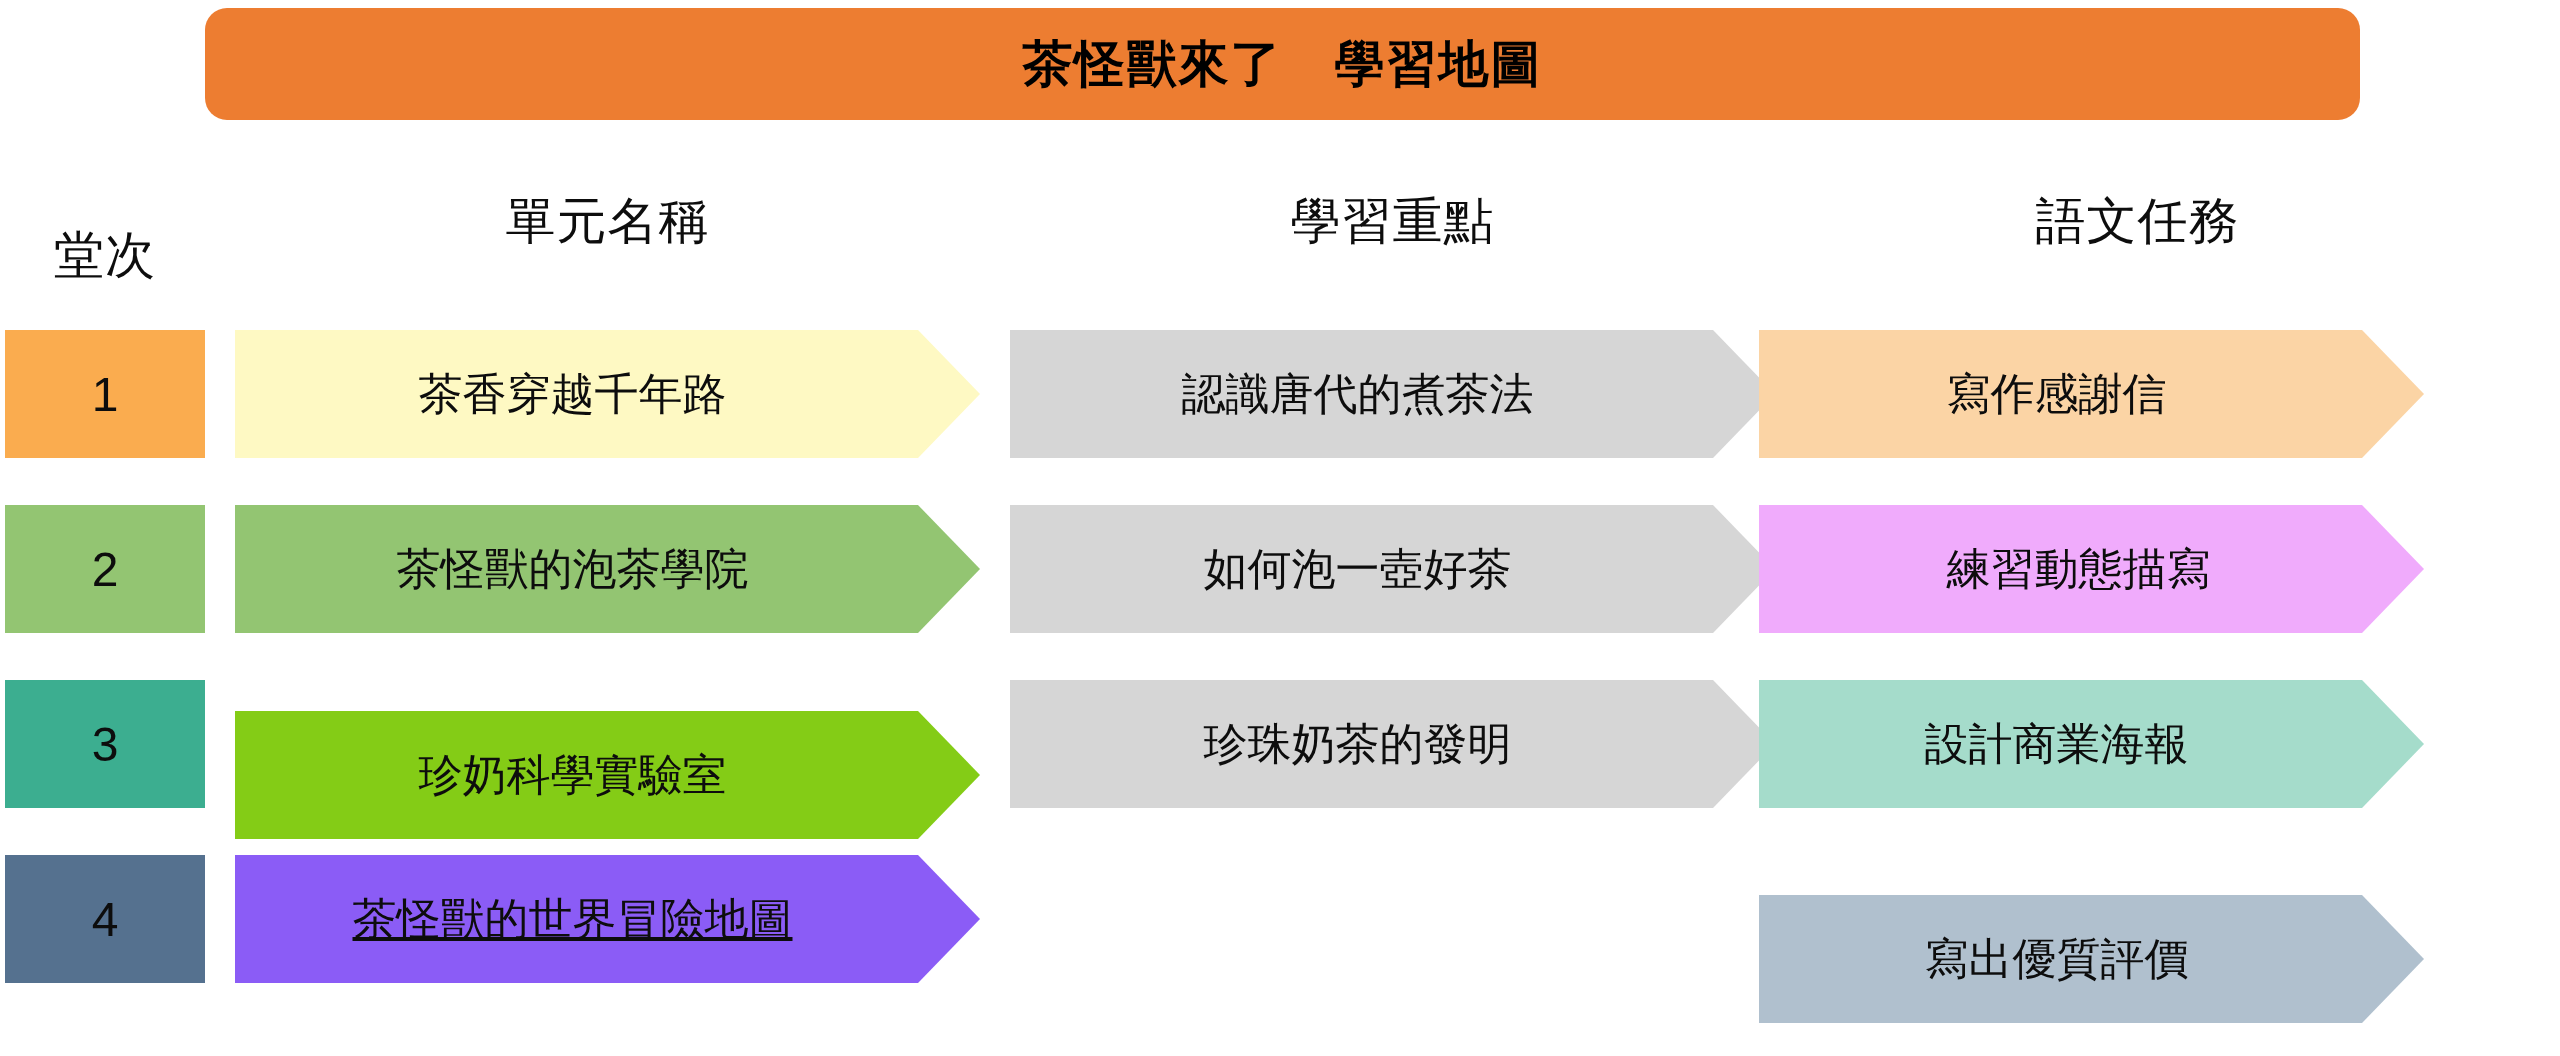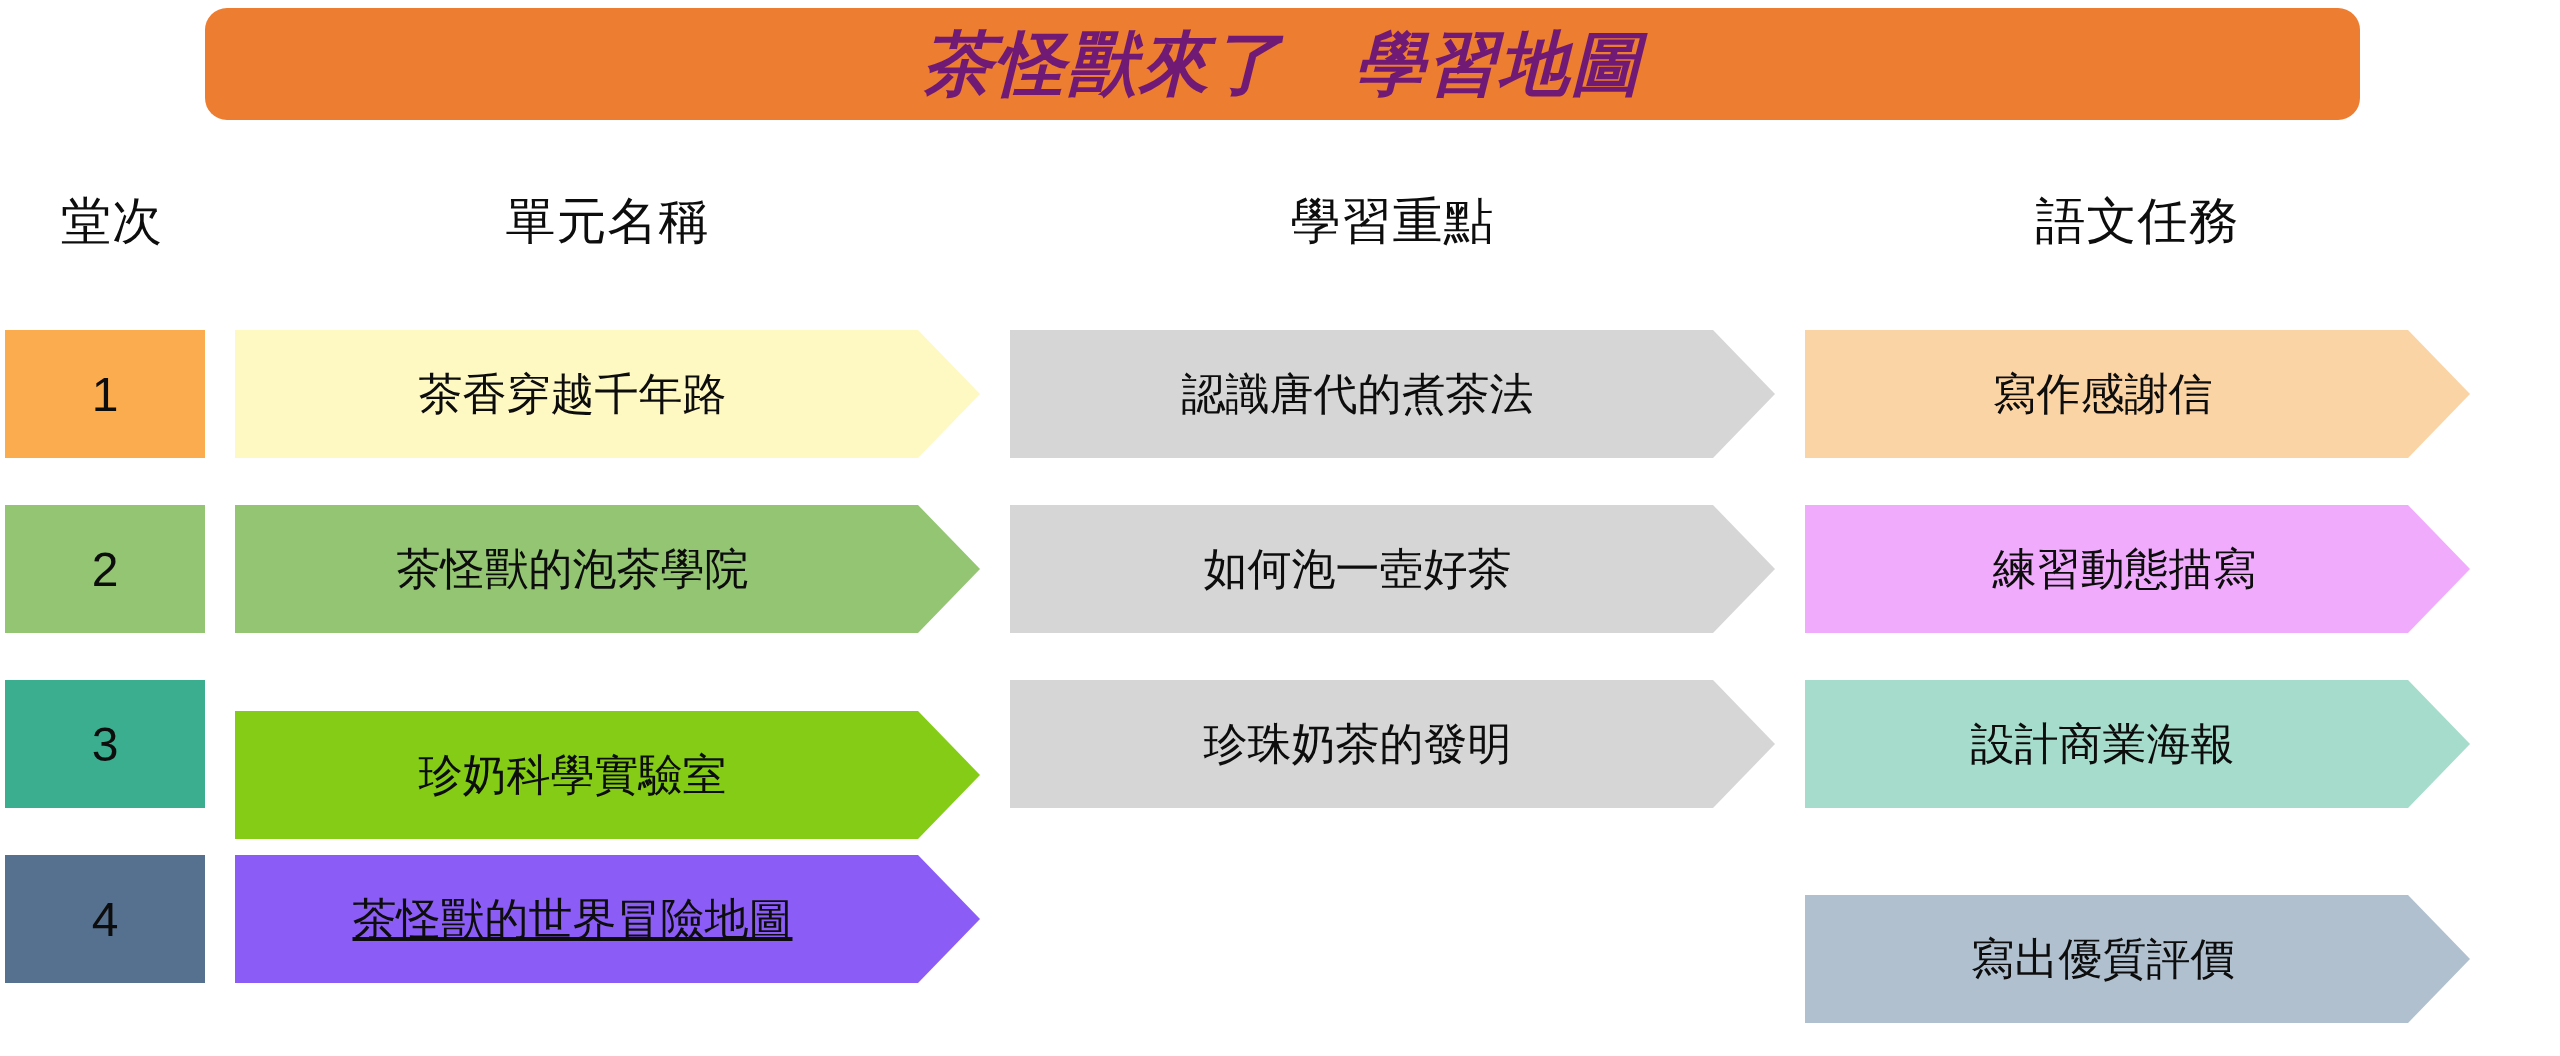--- a/index.html
+++ b/index.html
@@ -16,42 +16,41 @@
   
   .banner{
     position:absolute;
     left:205px; top:8px;
     width:2155px; height:112px;
     background:#ED7D31;
     border-radius:22px;
     display:flex;align-items:center;justify-content:center;
   }
   .banner-title{
-    color:#701a75;
-    font-size:70px;
+    color:#000000;
+    font-size:50px;
     font-weight:bold;
     letter-spacing:2px;
     white-space:pre;
     line-height:1;
-    font-style:italic;
   }
 
   
   .col-head{
     position:absolute;
     top:186px;
     height:70px;
     display:flex;align-items:center;justify-content:center;
     color:#0D0D0D;
     font-size:50px;
     font-weight:400;
     letter-spacing:1px;
     white-space:nowrap;
   }
-  .ch1{left:12px;  width:200px;}
+  .ch1{left:5px;  width:200px;margin-top:34px;}
   .ch2{left:235px;width:745px;}
   .ch3{left:1010px;width:765px;}
   .ch4{left:1805px;width:665px;}
 
   
   .row{position:absolute;left:0;width:2560px;height:128px;}
   .r1{top:330px;}
   .r2{top:505px;}
   .r3{top:680px;}
   .r4{top:855px;}
@@ -80,21 +79,21 @@
   
   .c-focus{
     left:1010px;width:765px;
     font-size:44px;
     padding-right:70px;
     background:#D6D6D6;
     clip-path:polygon(0 0, calc(100% - 62px) 0, 100% 50%, calc(100% - 62px) 100%, 0 100%);
   }
   
   .c-task{
-    left:1805px;width:665px;
+    left:1759px;width:665px;
     font-size:44px;
     padding-right:70px;
     clip-path:polygon(0 0, calc(100% - 62px) 0, 100% 50%, calc(100% - 62px) 100%, 0 100%);
   }
 </style>
 </head>
 <body>
 
 <div id="stage">
 

